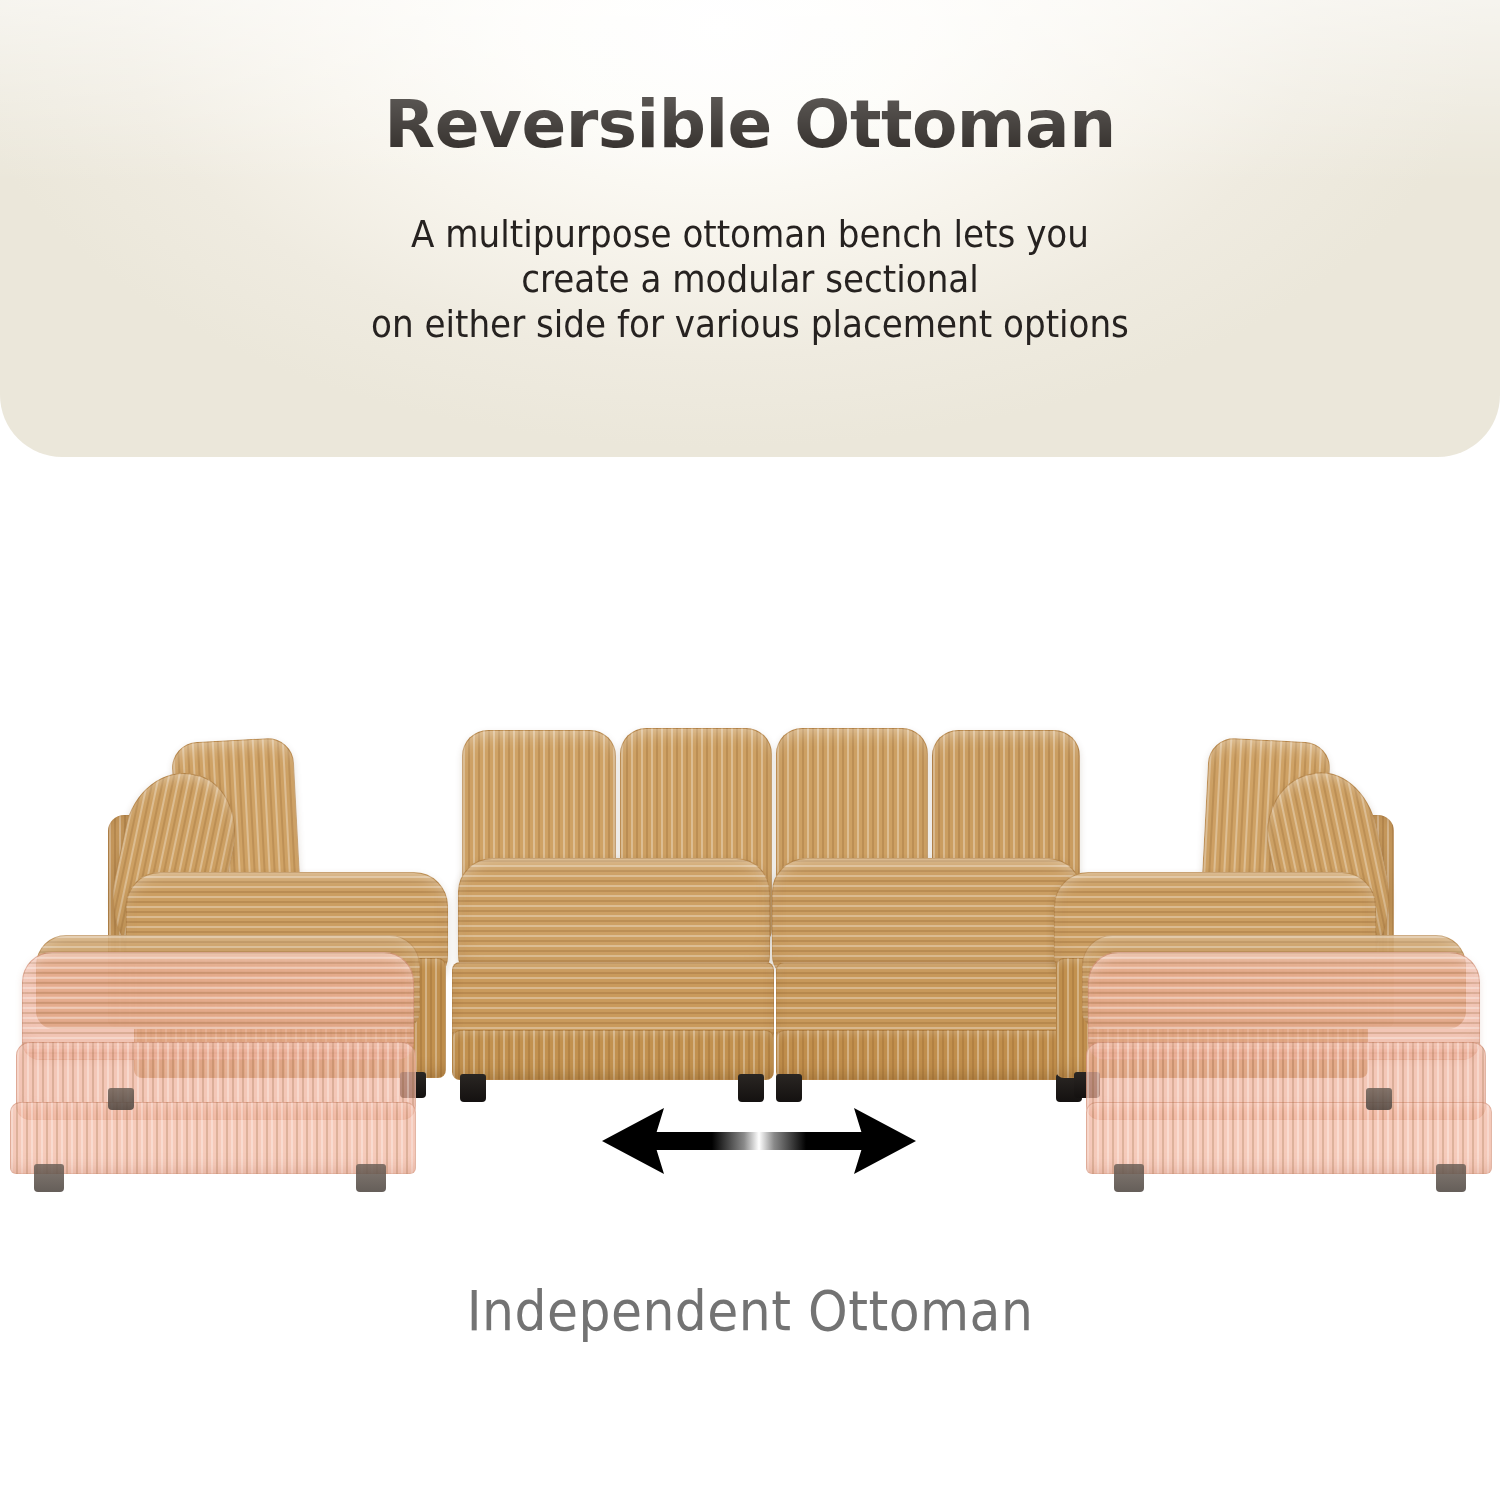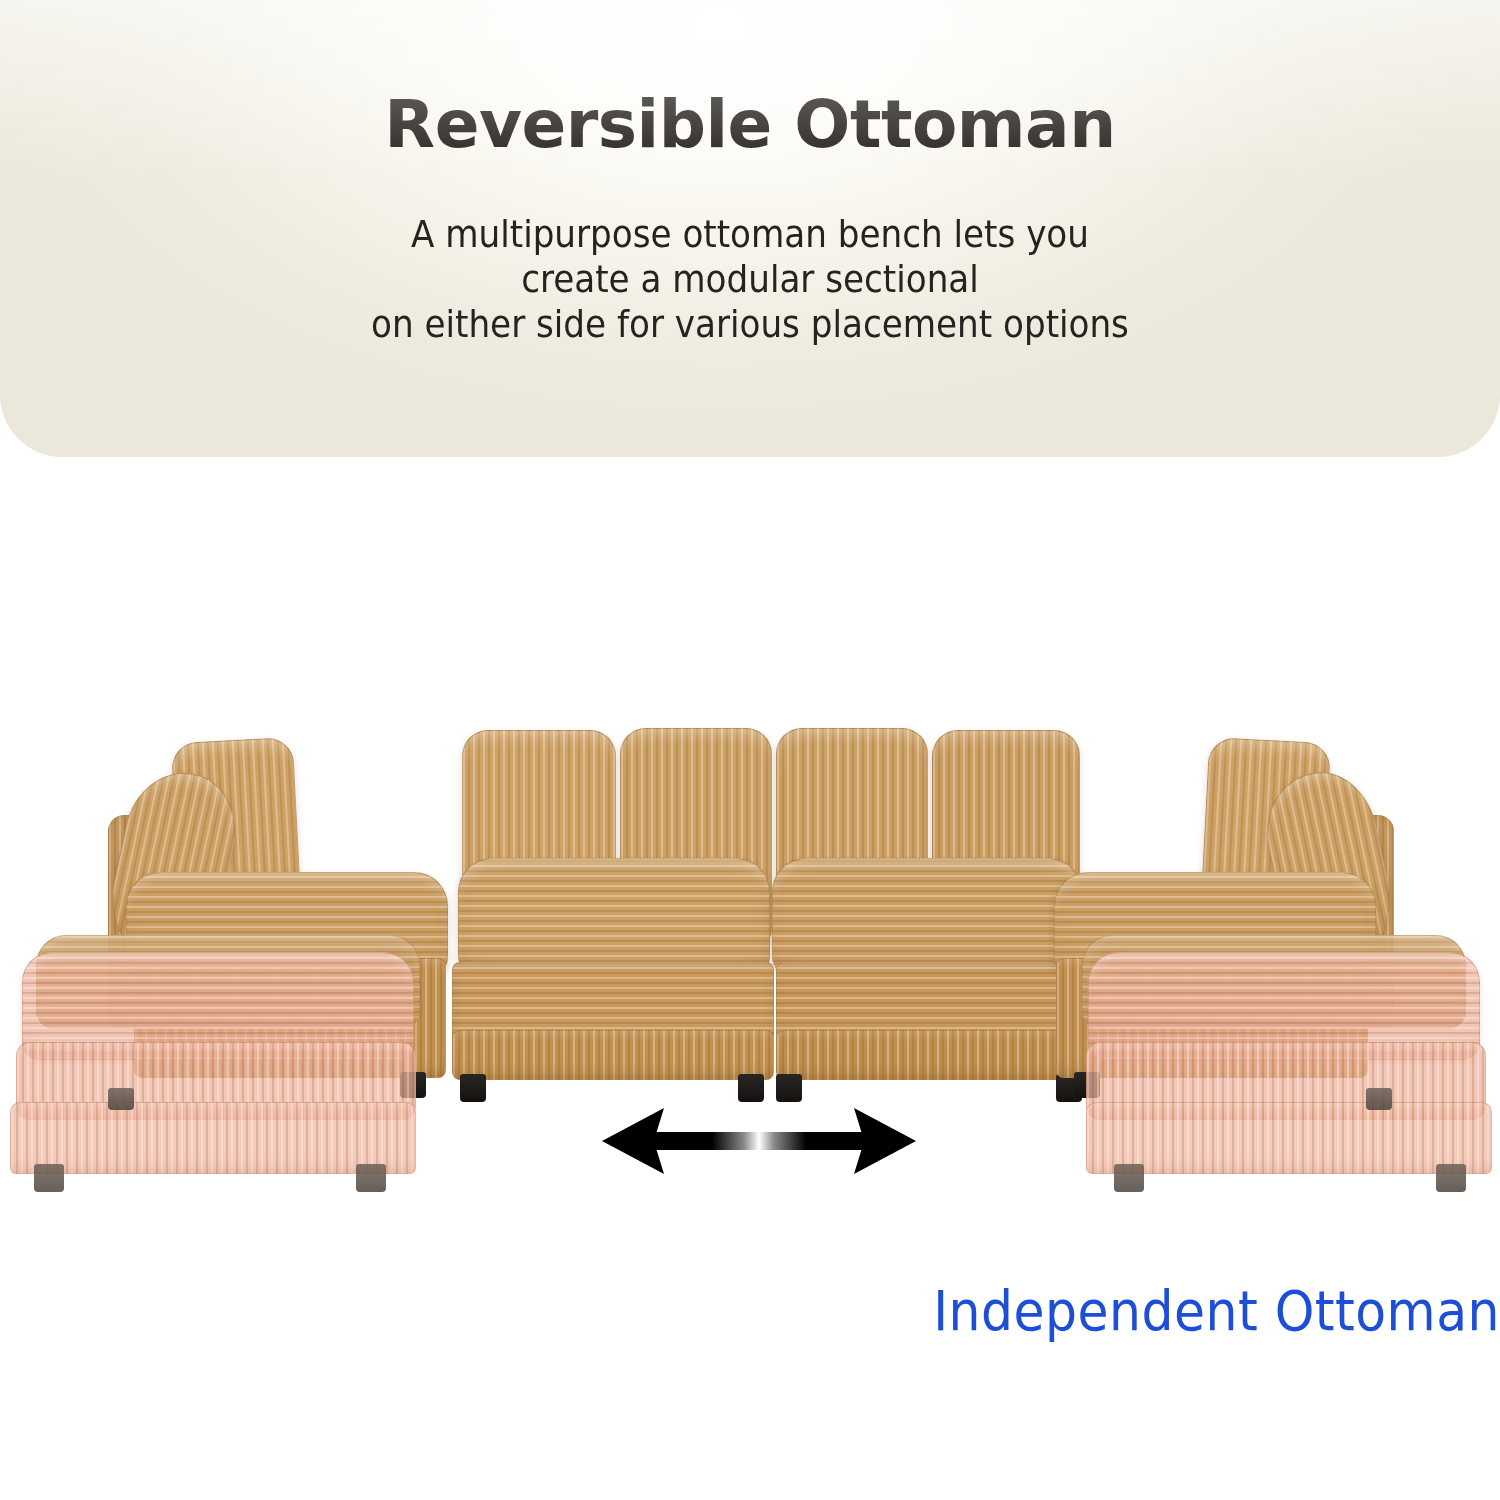--- a/index.html
+++ b/index.html
@@ -153,24 +153,24 @@
   }
 
   
   #slide-arrow{
     position:absolute;left:600px;top:1098px;width:318px;height:86px;
   }
 
   
   #caption{
     position:absolute;left:0;top:1278px;width:1500px;
-    text-align:right;
+    text-align:center;
     font-size:56px;
     font-weight:300;
-    color:#1d4ed8;
+    color:#737373;
     font-family:"DejaVu Sans Condensed","Liberation Sans", sans-serif;
     letter-spacing:.5px;
     white-space:nowrap;
   }
 </style>
 </head>
 <body>
 
 <div id="header-banner">
   <div id="page-title">Reversible Ottoman</div>

